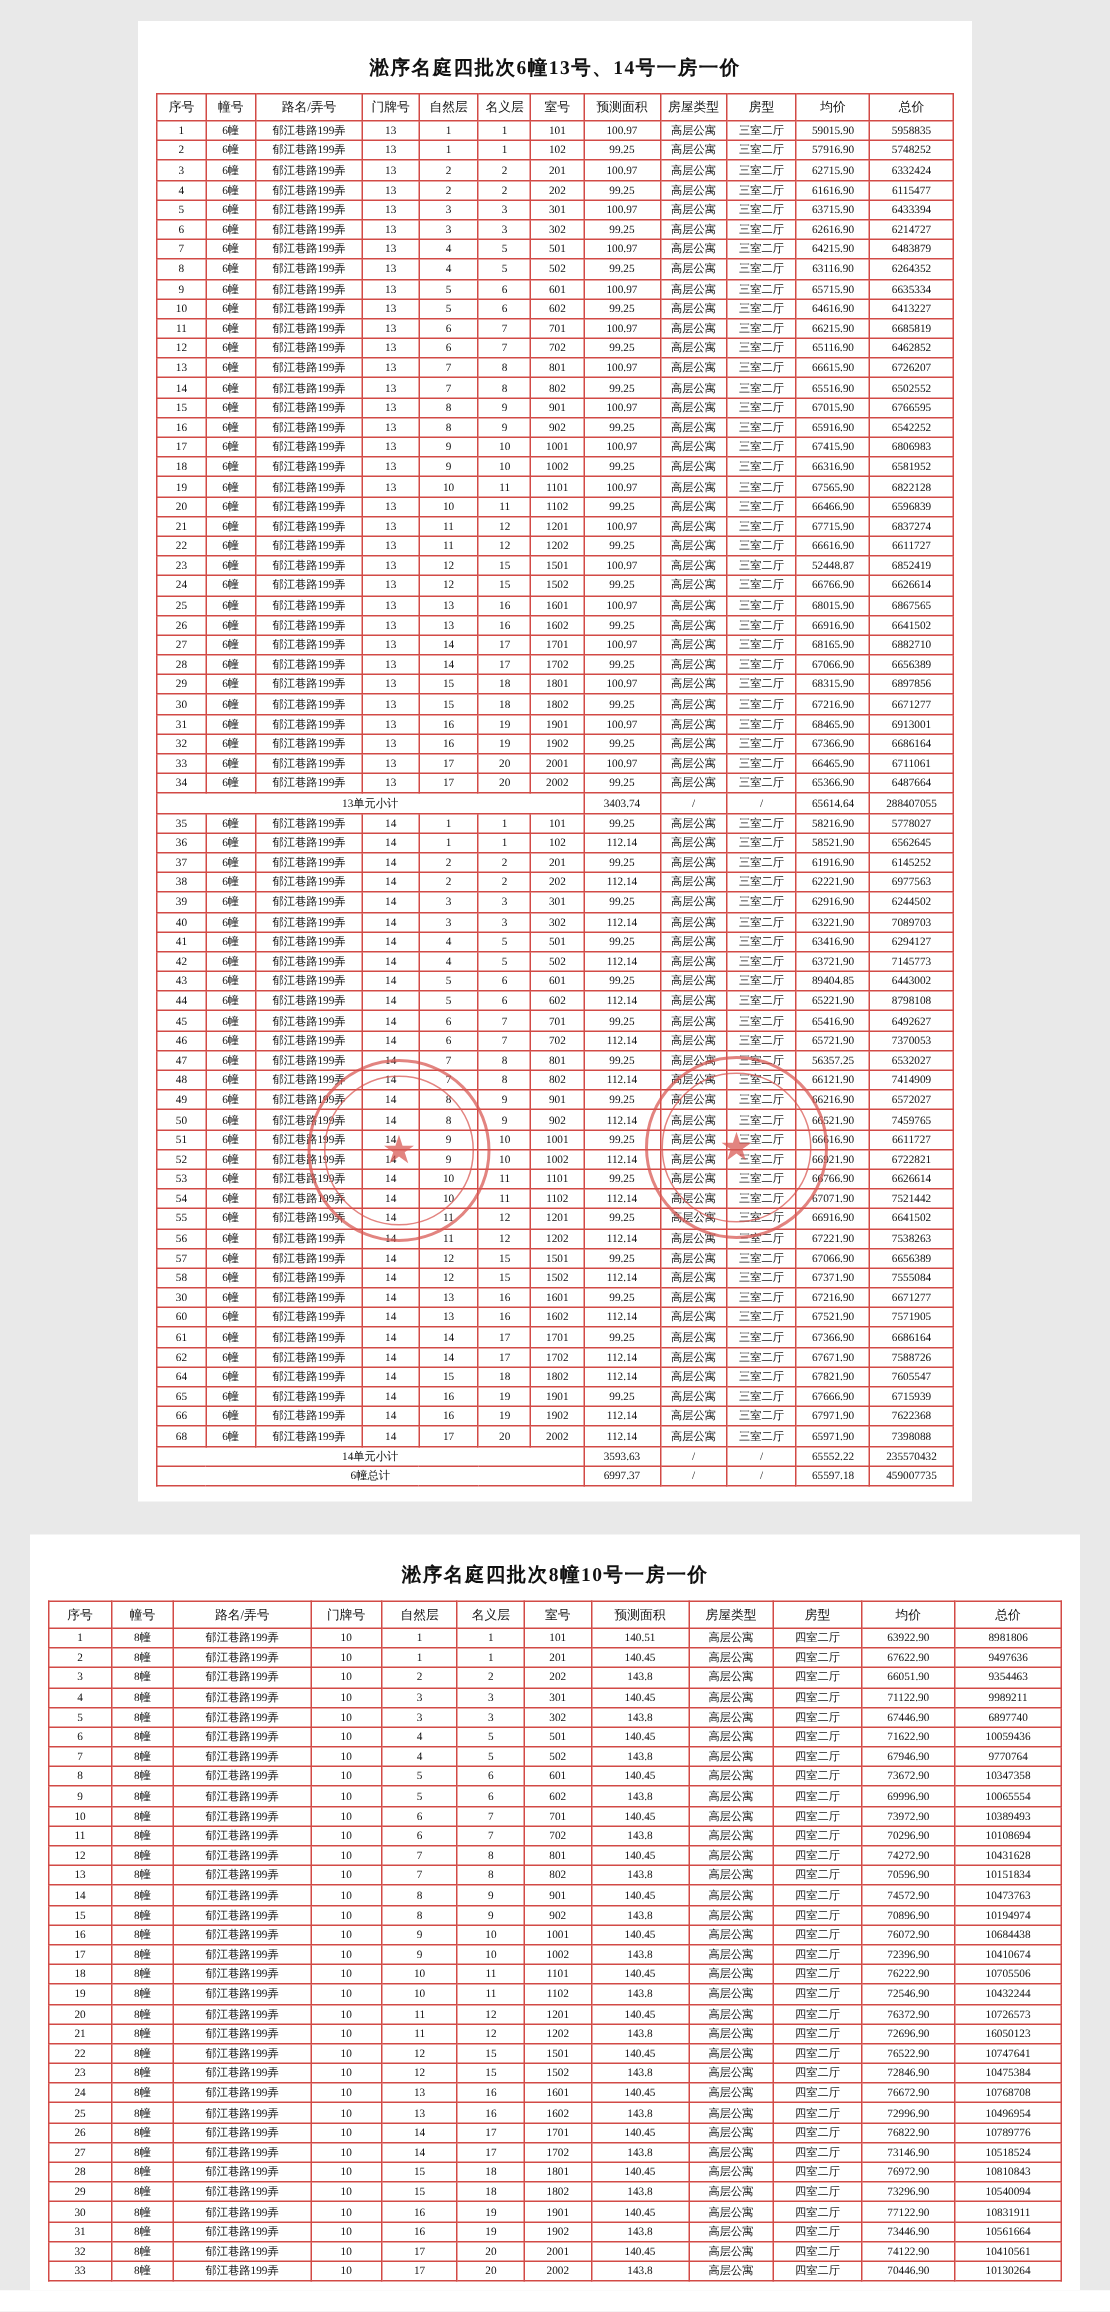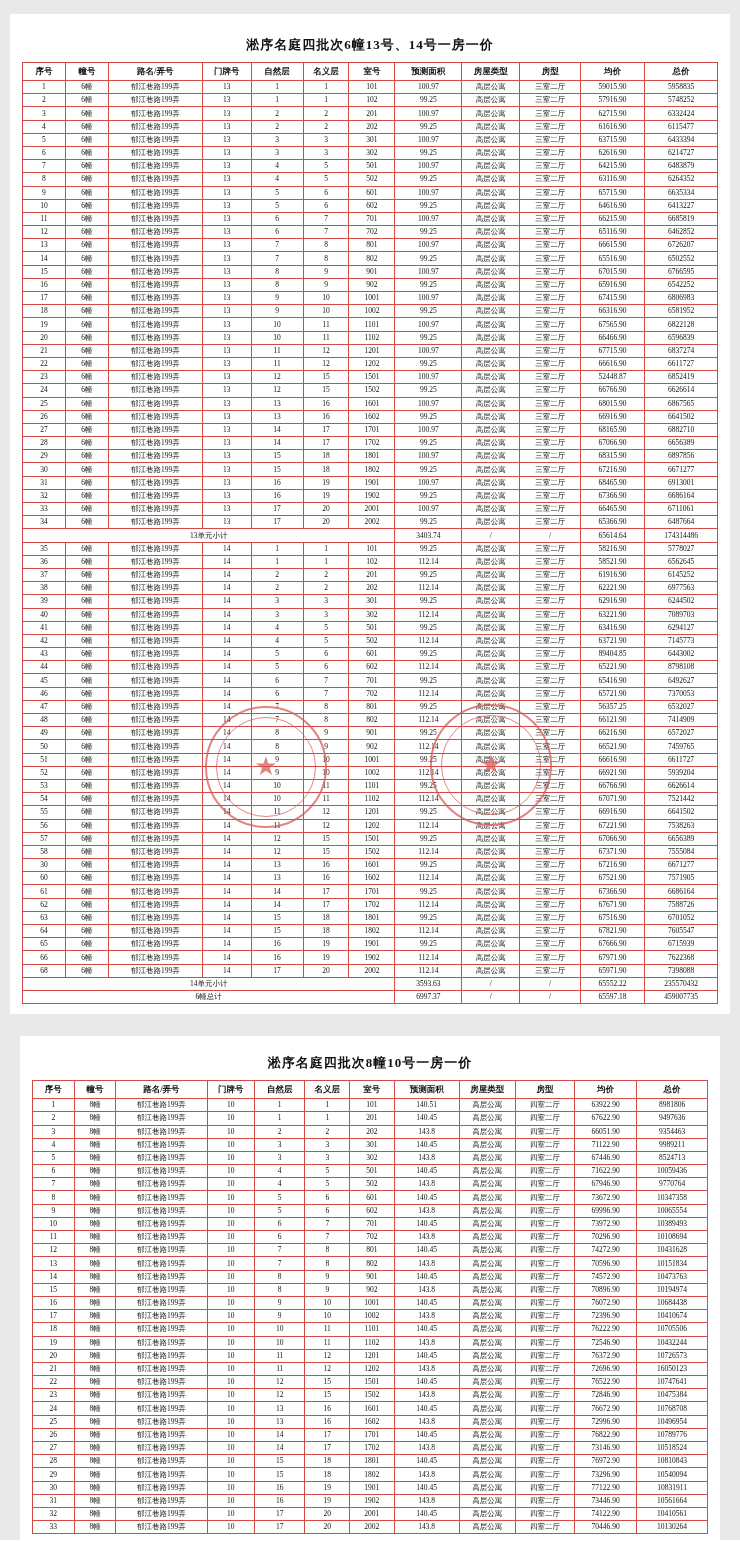--- a/index.html
+++ b/index.html
@@ -1,35 +1,35 @@
 <!DOCTYPE html>
 <html><head>
 <meta charset="utf-8">
 <style>
   html,body{margin:0;padding:0;background:#ffffff;}
   body{width:740px;font-family:"Liberation Serif", serif;color:#111;}
   .page{width:740px;background:#e9e9e9;padding:0;}
   .sheet{background:#ffffff;margin:0 auto;}
-  .sheet1{width:720px;padding:18px 12px 10px 12px;box-sizing:border-box;}
+  .sheet1{width:556px;padding:18px 12px 10px 12px;box-sizing:border-box;}
   .sheet2{width:700px;padding:14px 12px 6px 12px;box-sizing:border-box;}
   .gap{height:22px;background:#e9e9e9;width:740px;}
   .doc-title{text-align:center;font-size:13px;font-weight:bold;letter-spacing:1px;margin:4px 0 8px 0;color:#111;}
   table.tbl{border-collapse:collapse;width:100%;table-layout:fixed;}
   table.tbl th, table.tbl td{
     border:1px solid #d24a46;
     font-size:7.5px;
     line-height:1.05;
     text-align:center;
     padding:0;
     height:12.2px;
     color:#111;
     overflow:hidden;
     white-space:nowrap;
   }
-  table.tbl th{font-weight:bold;font-size:8.5px;height:17px;}
+  table.tbl th{font-weight:normal;font-size:8.5px;height:17px;}
   .c0{width:7%;}
   .c1{width:7%;}
   .c2{width:15.5%;}
   .c3{width:8%;}
   .c4{width:8.5%;}
   .c5{width:7.5%;}
   .c6{width:7.5%;}
   .c7{width:11%;}
   .c8{width:9.5%;}
   .c9{width:10%;}
@@ -558,21 +558,21 @@
               <td class="c9">三室二厅</td>
               <td class="c10">65366.90</td>
               <td class="c11">6487664</td>
             </tr>
             <tr class="subtotal">
               <td colspan="7">13单元小计</td>
               <td class="c7">3403.74</td>
               <td class="c8">/</td>
               <td class="c9">/</td>
               <td class="c10">65614.64</td>
-              <td class="c11">174314486</td>
+              <td class="c11">288407055</td>
             </tr>
             <tr>
               <td class="c0">35</td>
               <td class="c1">6幢</td>
               <td class="c2">郁江巷路199弄</td>
               <td class="c3">14</td>
               <td class="c4">1</td>
               <td class="c5">1</td>
               <td class="c6">101</td>
               <td class="c7">99.25</td>
@@ -810,21 +810,21 @@
               <td class="c1">6幢</td>
               <td class="c2">郁江巷路199弄</td>
               <td class="c3">14</td>
               <td class="c4">9</td>
               <td class="c5">10</td>
               <td class="c6">1002</td>
               <td class="c7">112.14</td>
               <td class="c8">高层公寓</td>
               <td class="c9">三室二厅</td>
               <td class="c10">66921.90</td>
-              <td class="c11">5939204</td>
+              <td class="c11">6722821</td>
             </tr>
             <tr>
               <td class="c0">53</td>
               <td class="c1">6幢</td>
               <td class="c2">郁江巷路199弄</td>
               <td class="c3">14</td>
               <td class="c4">10</td>
               <td class="c5">11</td>
               <td class="c6">1101</td>
               <td class="c7">99.25</td>
@@ -951,34 +951,20 @@
               <td class="c2">郁江巷路199弄</td>
               <td class="c3">14</td>
               <td class="c4">14</td>
               <td class="c5">17</td>
               <td class="c6">1702</td>
               <td class="c7">112.14</td>
               <td class="c8">高层公寓</td>
               <td class="c9">三室二厅</td>
               <td class="c10">67671.90</td>
               <td class="c11">7588726</td>
-            </tr>
-            <tr>
-              <td class="c0">63</td>
-              <td class="c1">6幢</td>
-              <td class="c2">郁江巷路199弄</td>
-              <td class="c3">14</td>
-              <td class="c4">15</td>
-              <td class="c5">18</td>
-              <td class="c6">1801</td>
-              <td class="c7">99.25</td>
-              <td class="c8">高层公寓</td>
-              <td class="c9">三室二厅</td>
-              <td class="c10">67516.90</td>
-              <td class="c11">6701052</td>
             </tr>
             <tr>
               <td class="c0">64</td>
               <td class="c1">6幢</td>
               <td class="c2">郁江巷路199弄</td>
               <td class="c3">14</td>
               <td class="c4">15</td>
               <td class="c5">18</td>
               <td class="c6">1802</td>
               <td class="c7">112.14</td>
@@ -1142,21 +1128,21 @@
               <td class="c1">8幢</td>
               <td class="c2">郁江巷路199弄</td>
               <td class="c3">10</td>
               <td class="c4">3</td>
               <td class="c5">3</td>
               <td class="c6">302</td>
               <td class="c7">143.8</td>
               <td class="c8">高层公寓</td>
               <td class="c9">四室二厅</td>
               <td class="c10">67446.90</td>
-              <td class="c11">8524713</td>
+              <td class="c11">6897740</td>
             </tr>
             <tr>
               <td class="c0">6</td>
               <td class="c1">8幢</td>
               <td class="c2">郁江巷路199弄</td>
               <td class="c3">10</td>
               <td class="c4">4</td>
               <td class="c5">5</td>
               <td class="c6">501</td>
               <td class="c7">140.45</td>

